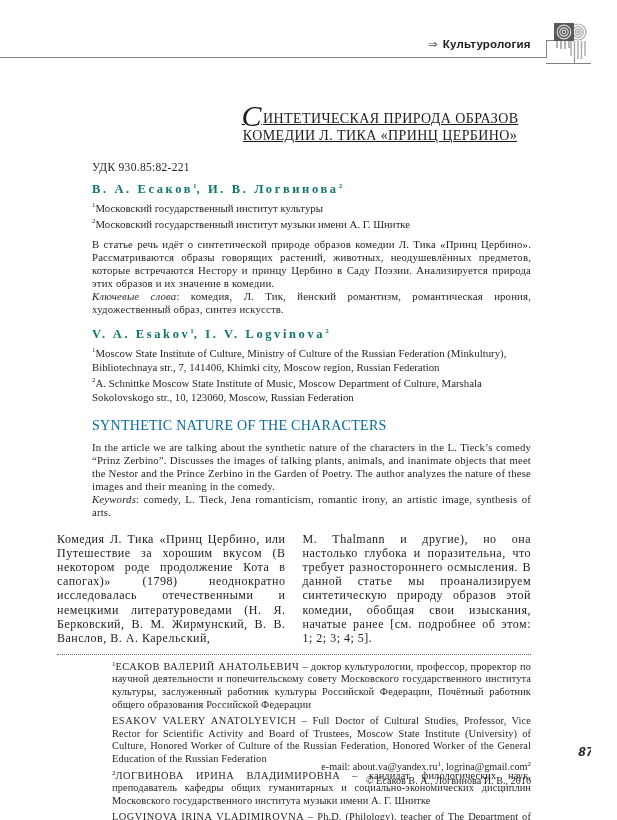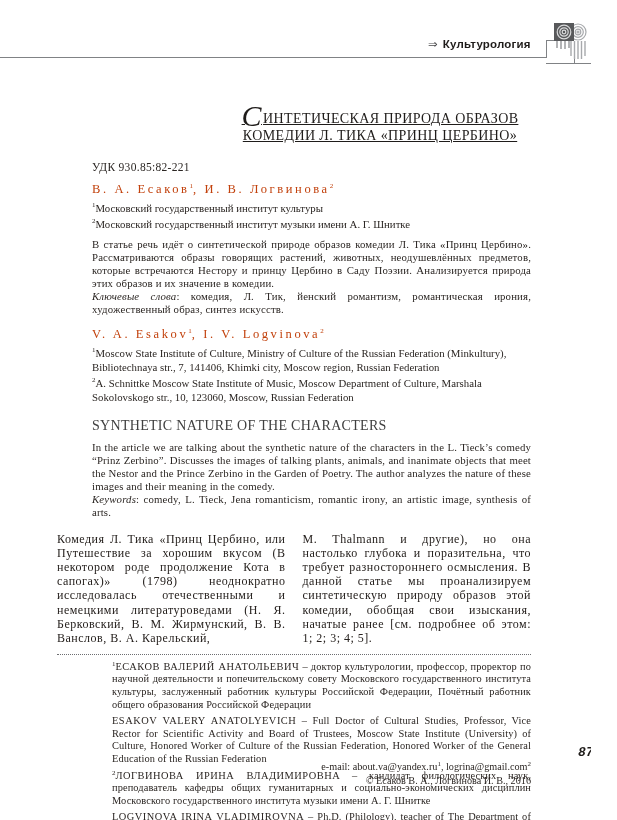--- a/index.html
+++ b/index.html
@@ -27,31 +27,31 @@
   .section-label .arrow { font-weight:normal; margin-right:5px; color:#4a4a4c; }
   .logo { position:absolute; top:21px; left:551px; }
   
   p { margin:0; }
   sup { font-size:7px; line-height:0; letter-spacing:0; }
   .title-ru { margin:110px 57px 0 200px; width:360px; text-align:center;
               font-size:14px; line-height:17px; letter-spacing:0.4px; color:#1f1c1a;text-decoration:underline; }
   .title-ru .initial { font-size:30px; font-style:italic; line-height:10px;
                        vertical-align:-3px; margin-right:1px; }
   .udc { margin:17px 0 0 92px; font-size:11.5px; letter-spacing:0.3px; }
-  .authors-line { margin:9px 9px 0 92px; font-size:12.5px; font-weight:normal;
-                  letter-spacing:2.6px; color:#c2410c; white-space:nowrap; }
+  .authors-line { margin:9px 9px 0 92px; font-size:12.5px; font-weight:bold;
+                  letter-spacing:2.6px; color:#0f766e; white-space:nowrap; }
   .affil { margin:5px 60px 0 92px; font-size:10.8px; line-height:13.4px; }
   .affil + .affil { margin-top:3px; }
   .abstract { margin:6px 60px 0 92px; font-size:10.8px; line-height:13.1px;
               text-align:justify; letter-spacing:0.15px; }
   .kw { margin-top:0; }
   .kw i { letter-spacing:0.15px; }
   .authors-en { margin-top:11px; }
   .title-en { margin:13px 60px 0 92px; font-size:14px; line-height:17.5px;
-              letter-spacing:0.3px; color:#404040; }
+              letter-spacing:0.3px; color:#0369a1; }
   .body-cols { display:flex; gap:17px; margin:13px 60px 0 57px; }
   .col { flex:1; font-size:12px; line-height:14.1px; text-align:justify;
          letter-spacing:0.5px; color:#26211e; }
   .fn-sep { margin:9px 60px 0 57px; border-top:1px dotted #6d6e71; height:0; }
   .footnotes { margin:6px 60px 0 112px; font-size:10.4px; line-height:12.6px;
                text-align:justify; letter-spacing:0.1px; }
   .footnote { margin-bottom:4px; }
   .fn-name { letter-spacing:0.5px; }
   .page-number { position:absolute; top:745px; left:578px;
                  font-family:Liberation Mono, monospace;

